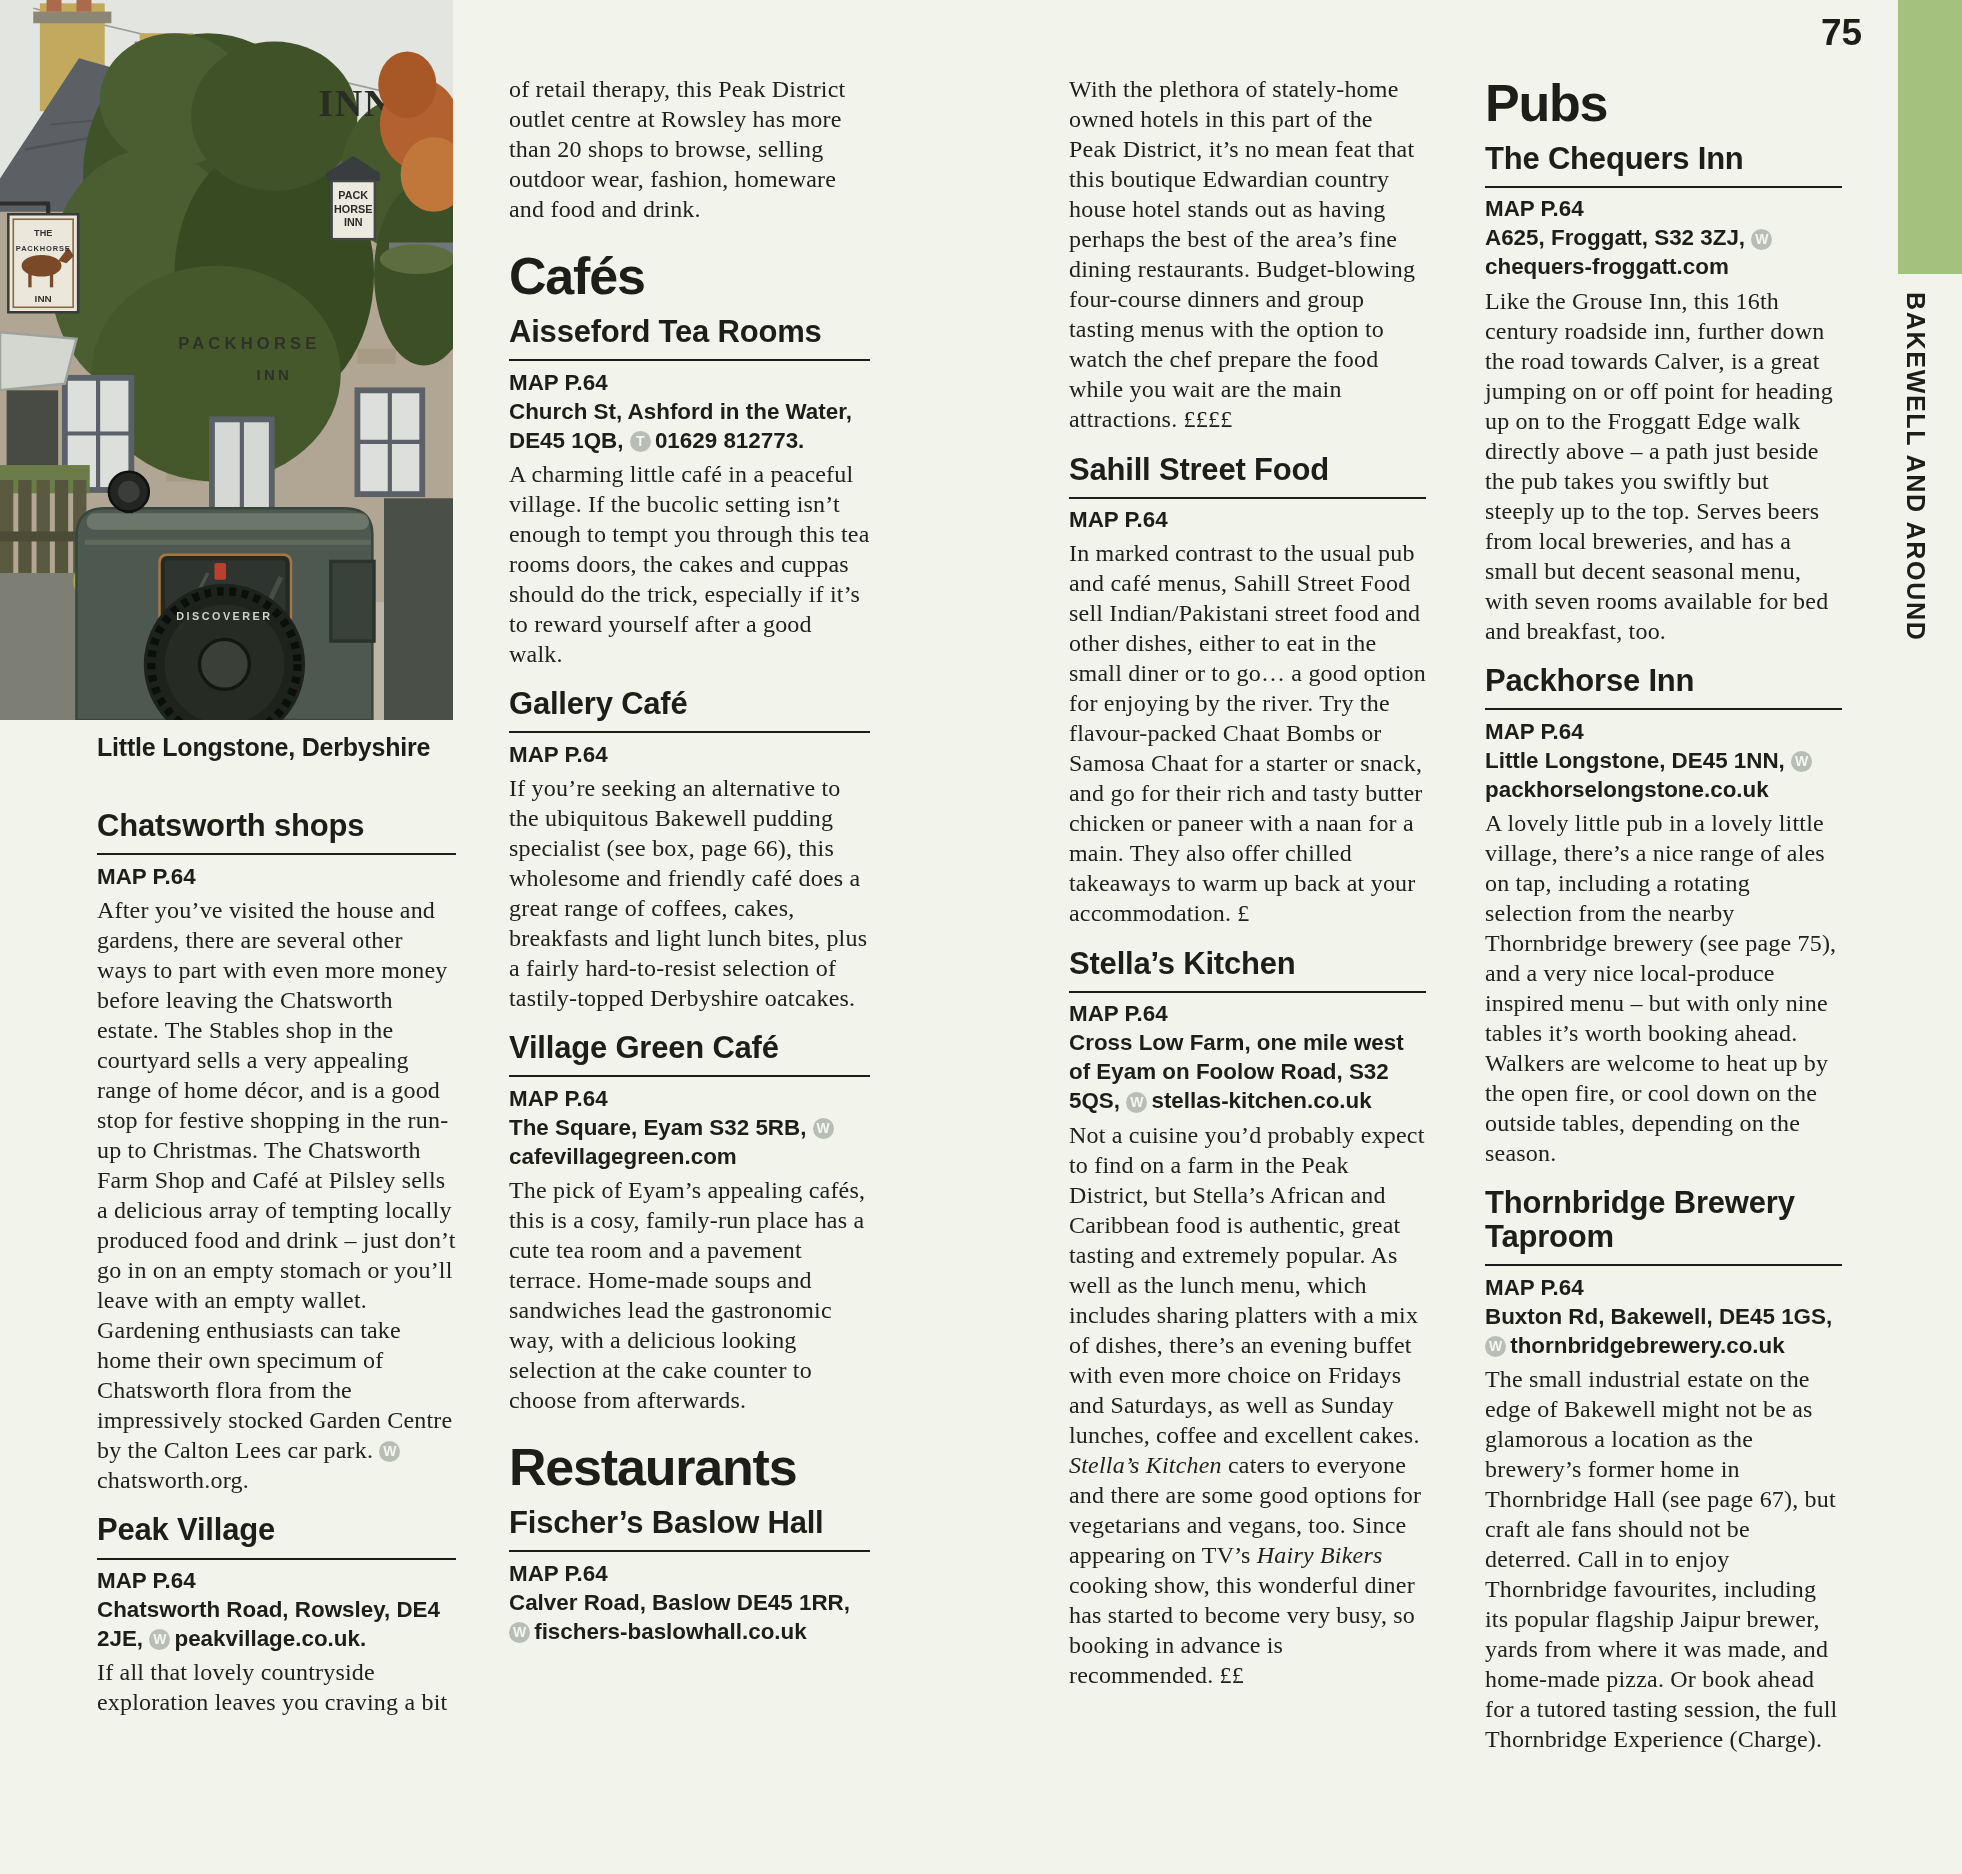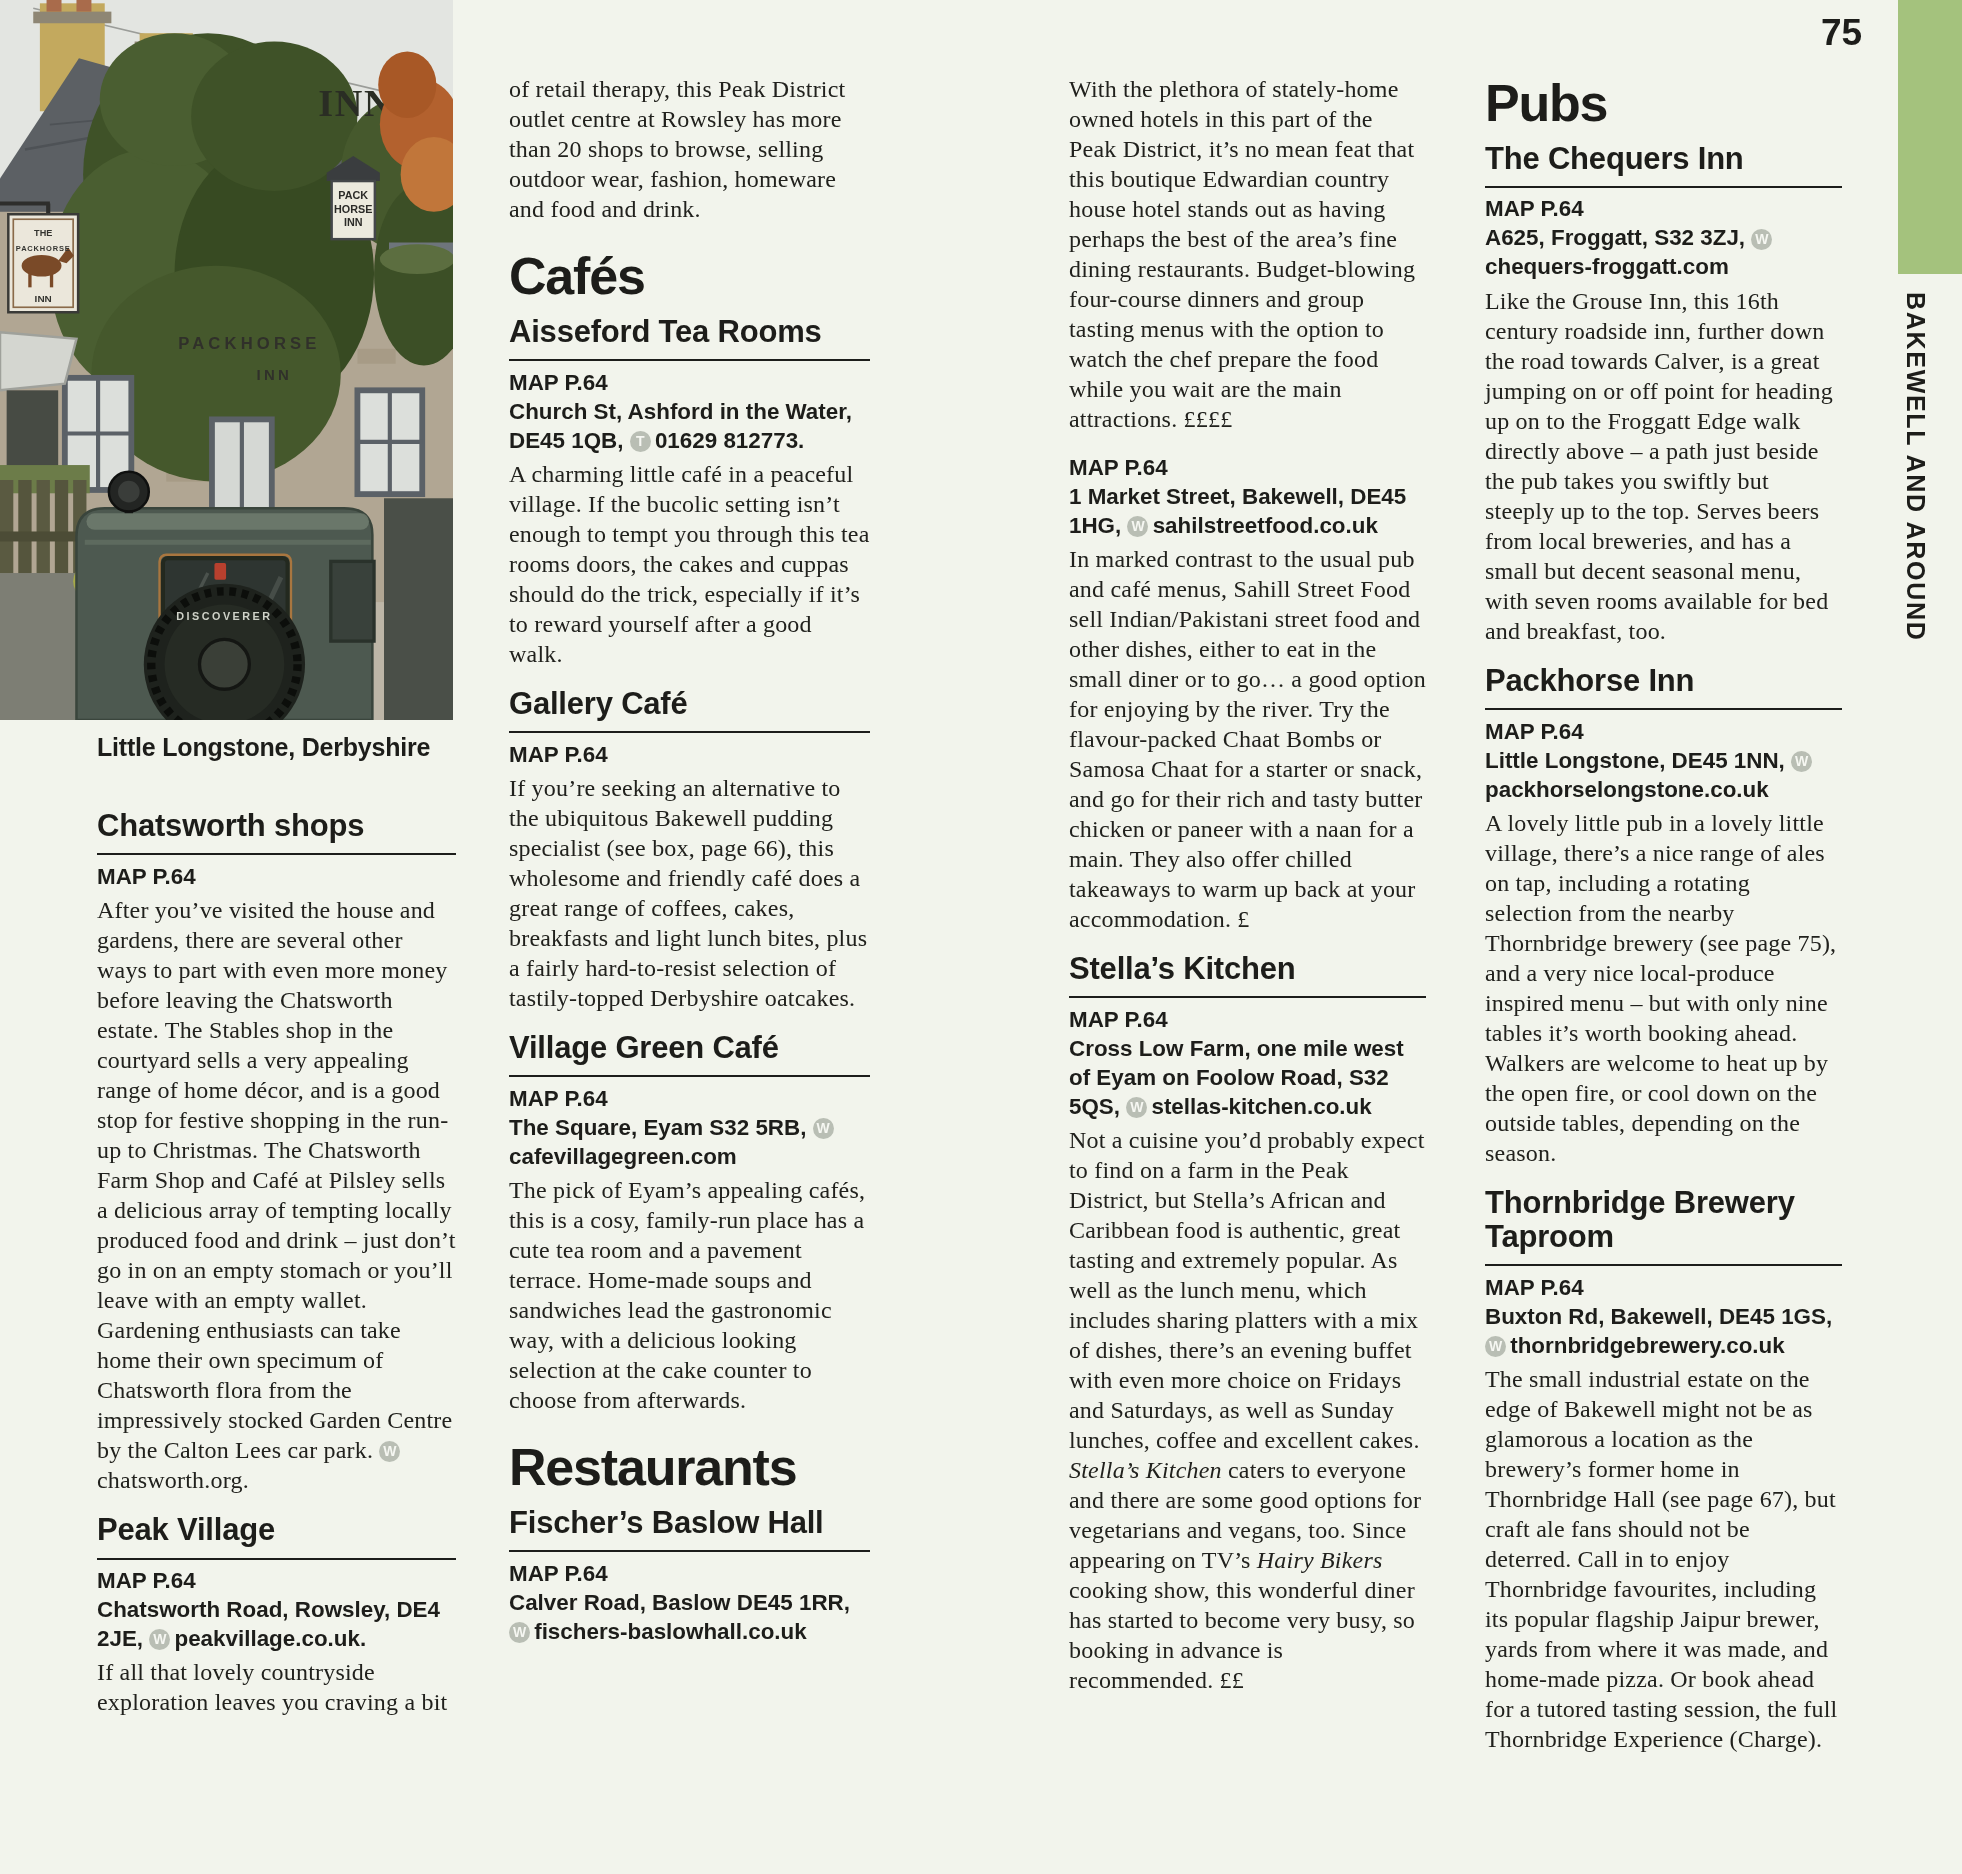--- a/index.html
+++ b/index.html
@@ -213,22 +213,22 @@
       <h2 class="bighead">Restaurants</h2>
       <div class="entry">
         <h3 class="subhead">Fischer’s Baslow Hall</h3>
         <div class="meta">MAP P.64</div>
         <div class="meta addr"><span>Calver Road, Baslow DE45 1RR, </span><span class="ci">W</span><span>fischers-baslowhall.co.uk</span></div>
       </div>
     </div>
   <div class="col" id="col2">
       <p class="body cont"><span>With the plethora of stately-home owned hotels in this part of the Peak District, it’s no mean feat that this boutique Edwardian country house hotel stands out as having perhaps the best of the area’s fine dining restaurants. Budget-blowing four-course dinners and group tasting menus with the option to watch the chef prepare the food while you wait are the main attractions. ££££</span></p>
       <div class="entry">
-        <div class="meta">MAP P.64</div>
-        <div class="meta addr"><span>1 Market Street, Bakewell, DE45 1HG, </span><span class="ci">W</span><span>sahilstreetfood.co.uk</span></div>
+        <h3 class="subhead">Sahill Street Food</h3>
+        <div class="meta">MAP P.64</div>
         <p class="body"><span>In marked contrast to the usual pub and café menus, Sahill Street Food sell Indian/Pakistani street food and other dishes, either to eat in the small diner or to go… a good option for enjoying by the river. Try the flavour-packed Chaat Bombs or Samosa Chaat for a starter or snack, and go for their rich and tasty butter chicken or paneer with a naan for a main. They also offer chilled takeaways to warm up back at your accommodation. £</span></p>
       </div>
       <div class="entry">
         <h3 class="subhead">Stella’s Kitchen</h3>
         <div class="meta">MAP P.64</div>
         <div class="meta addr"><span>Cross Low Farm, one mile west of Eyam on Foolow Road, S32 5QS, </span><span class="ci">W</span><span>stellas-kitchen.co.uk</span></div>
         <p class="body"><span>Not a cuisine you’d probably expect to find on a farm in the Peak District, but Stella’s African and Caribbean food is authentic, great tasting and extremely popular. As well as the lunch menu, which includes sharing platters with a mix of dishes, there’s an evening buffet with even more choice on Fridays and Saturdays, as well as Sunday lunches, coffee and excellent cakes. </span><span class="it">Stella’s Kitchen</span><span> caters to everyone and there are some good options for vegetarians and vegans, too. Since appearing on TV’s </span><span class="it">Hairy Bikers</span><span> cooking show, this wonderful diner has started to become very busy, so booking in advance is recommended. ££</span></p>
       </div>
     </div>
   <div class="col" id="col3">

